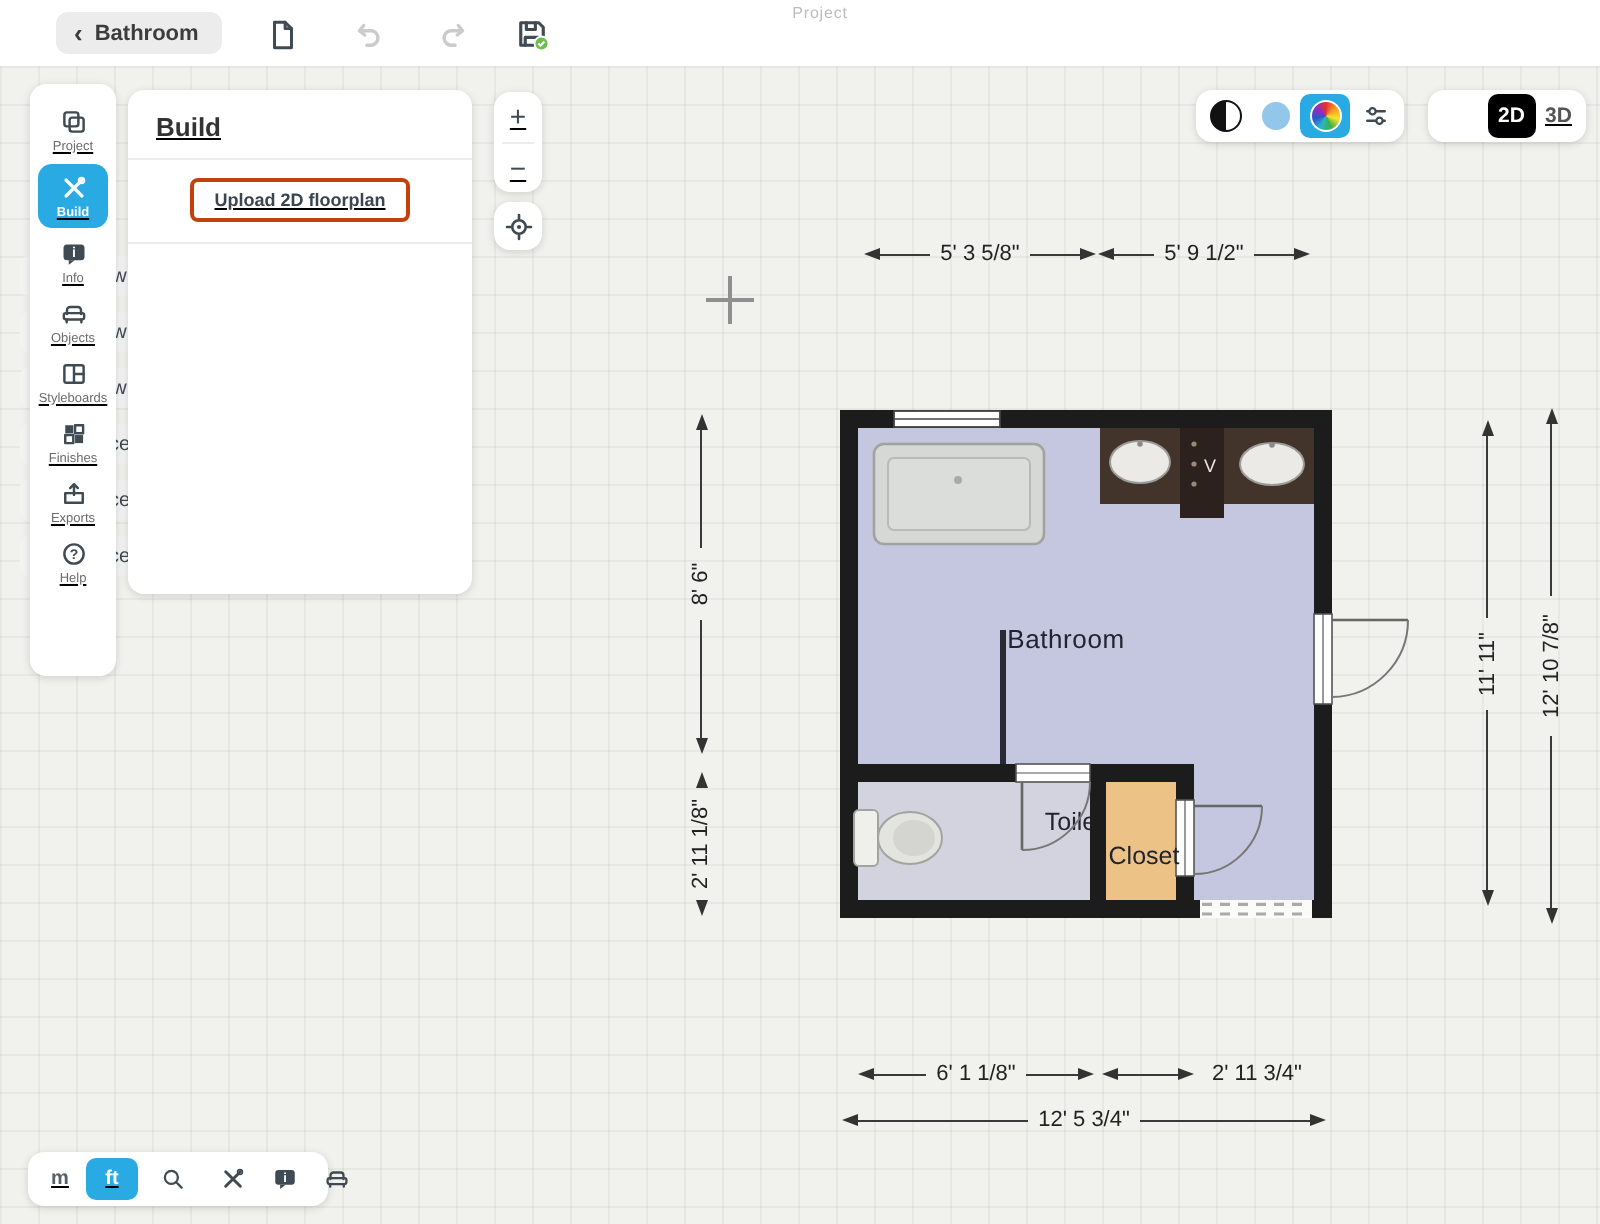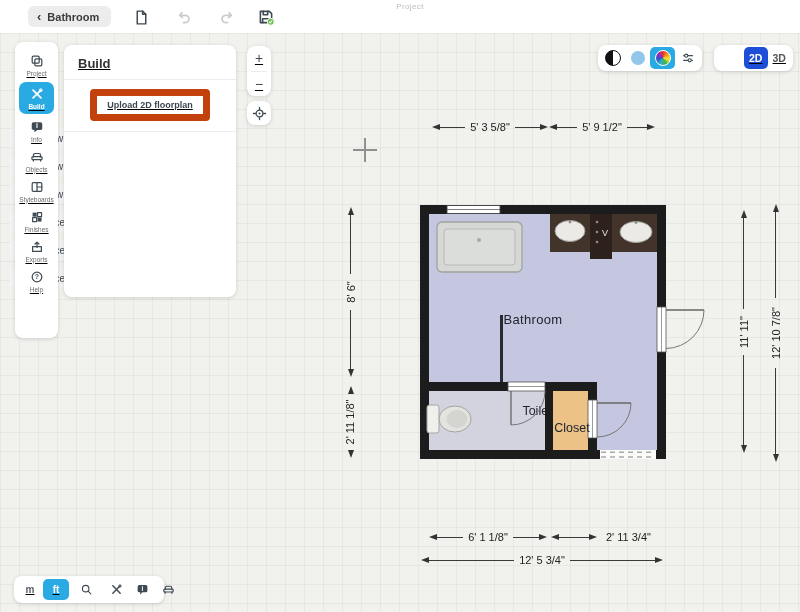--- a/index.html
+++ b/index.html
@@ -30,42 +30,42 @@
   .rail{left:15px;top:42px;width:43px;height:296px;display:flex;flex-direction:column;align-items:center;padding-top:8px;box-sizing:border-box;}
   .rail-item{width:39px;height:30px;display:flex;flex-direction:column;align-items:center;justify-content:center;cursor:pointer;}
   .rail-item .lbl{font-size:6.5px;color:#6b6b6b;margin-top:1px;}
   .rail-item.active{background:#29aae3;border-radius:7px;width:35px;height:32px;margin:2px 0;}
   .rail-item.active .lbl{color:#fff;font-weight:bold;}
   .ric{width:15px;height:15px;display:flex;align-items:center;justify-content:center;}
   
   .panel{left:64px;top:45px;width:172px;height:252px;}
   .panel-title{font-size:13px;font-weight:bold;color:#333;padding:11px 14px 8px 14px;border-bottom:1px solid #ececec;}
   .upload-row{padding:9px 0 10px 0;border-bottom:1px solid #ececec;display:flex;justify-content:center;}
-  .upload-btn{border:7px solid #c2410c;border-radius:4px;background:#fff;font-size:9px;font-weight:bold;color:#3b4550;
+  .upload-btn{border:2px solid #c2410c;border-radius:4px;background:#fff;font-size:9px;font-weight:bold;color:#3b4550;
     padding:4px 10px;cursor:pointer;font-family:inherit;}
   .tool-row{position:absolute;left:10px;width:149px;height:20px;background:#f3f3f3;border-radius:4px;
     display:flex;align-items:center;padding:0 8px;box-sizing:border-box;gap:9px;cursor:pointer;}
   .tool-row .tlbl{font-size:10px;font-weight:500;color:#3d4852;}
   .tool-row .chevron{position:absolute;right:8px;color:#8d949b;font-size:12px;font-weight:bold;}
   
   .zoomcard{left:247px;top:46px;width:24px;height:50px;display:flex;flex-direction:column;}
   .zoomcard button{flex:1;border:0;background:transparent;font-size:14px;color:#3f4a52;cursor:pointer;padding:0;font-family:inherit;}
   .zoomcard .sep{height:1px;background:#ececec;margin:0 4px;}
   .targetcard{left:247px;top:101px;width:24px;height:24px;display:flex;align-items:center;justify-content:center;cursor:pointer;}
   .togglebar{left:598px;top:45px;width:104px;height:26px;display:flex;align-items:center;padding:0 2px;box-sizing:border-box;}
   .tg{width:25px;height:22px;display:flex;align-items:center;justify-content:center;cursor:pointer;border-radius:5px;}
   .tg.sel{background:#29aae3;}
   .circ-contrast{width:14px;height:14px;border-radius:50%;border:1.5px solid #111;background:linear-gradient(90deg,#111 50%,#fff 50%);}
   .circ-blue{width:14px;height:14px;border-radius:50%;background:#92c6ea;}
   .circ-wheel{width:14px;height:14px;border-radius:50%;border:1px solid #fff;
     background:conic-gradient(#e4342b,#f59a22,#f5e52a,#3fae49,#2ab6c9,#2b57c9,#8f2bc9,#e4342b);}
   .modebar{left:714px;top:45px;width:79px;height:26px;display:flex;align-items:center;padding:0 2px;box-sizing:border-box;}
   .modebtn{flex:1;height:22px;display:flex;align-items:center;justify-content:center;font-size:10.5px;font-weight:bold;
     color:#555;border-radius:5px;cursor:pointer;}
-  .modebtn.sel{background:#1d4ed8;color:#fff;margin-left:28px;}
+  .modebtn.sel{background:#000000;color:#fff;margin-left:28px;}
   
   .botbar{left:14px;top:576px;width:150px;height:27px;display:flex;align-items:center;padding:0 3px;box-sizing:border-box;}
   .bb{height:21px;min-width:20px;display:flex;align-items:center;justify-content:center;font-size:10px;font-weight:bold;
     color:#5a6067;cursor:pointer;border-radius:5px;padding:0 3px;}
   .bb.sel{background:#29aae3;color:#fff;}
   .bsep{width:1px;height:14px;background:#e6e6e6;margin:0 2px;}
   
   .dim{position:absolute;height:12px;display:flex;align-items:center;z-index:10;color:#222;}
   .dim .ln{flex:1;height:1px;background:#3a3a3a;}
   .dim .ln2{width:30px;height:1px;background:#3a3a3a;}

